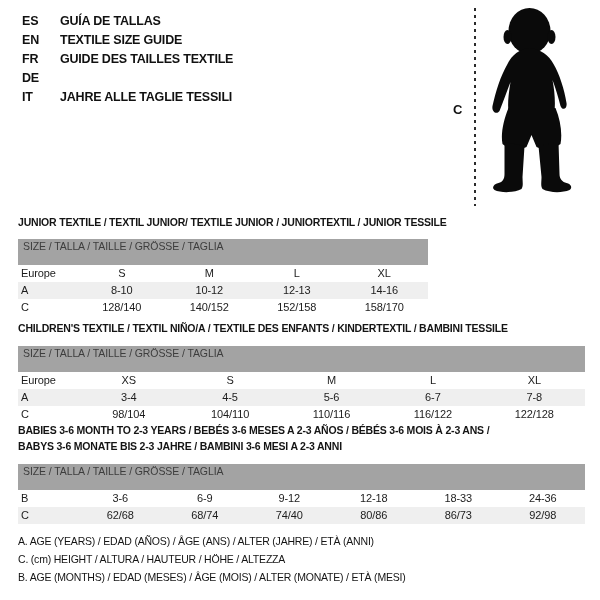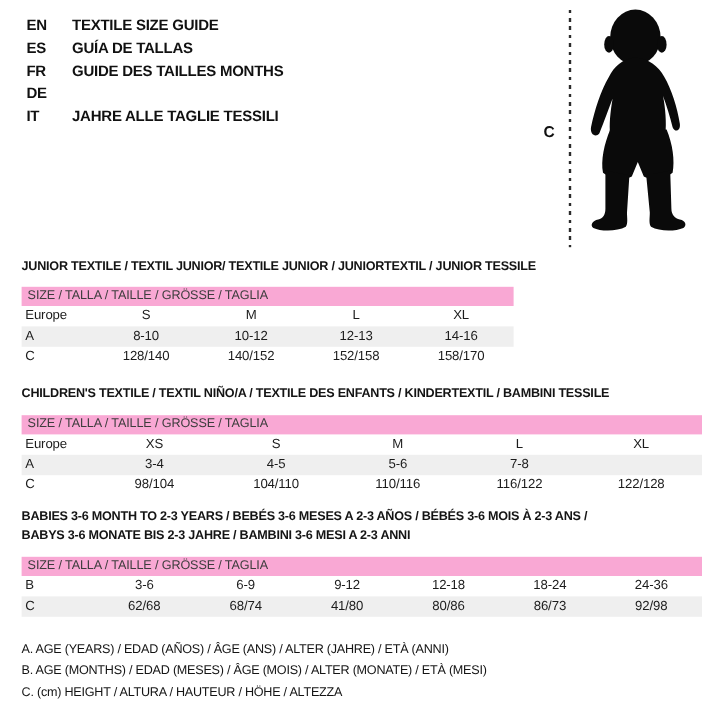--- a/index.html
+++ b/index.html
@@ -17,47 +17,47 @@
   .figure{position:absolute;top:0;left:440px;width:160px;height:212px;}
   .dotted-line{
     position:absolute;left:34px;top:8px;width:2px;height:198px;
     background-image:repeating-linear-gradient(to bottom,#2b2b2b 0 3px,transparent 3px 7px);
   }
   .height-label{position:absolute;left:13px;top:102px;font-weight:bold;font-size:13px;color:#111;}
   .silhouette{position:absolute;left:42px;top:6px;width:100px;height:200px;}
   
   .tbl-title{position:absolute;left:18px;font-weight:bold;font-size:10.5px;letter-spacing:-0.2px;line-height:16px;color:#141414;white-space:nowrap;}
   .size-table{position:absolute;left:18px;}
-  .band{height:16px;line-height:14px;background:#f9a8d4;color:#3d3d3d;font-size:10.5px;padding-left:5px;letter-spacing:-0.1px;}
+  .band{height:26px;line-height:14px;background:#a3a3a3;color:#3d3d3d;font-size:10.5px;padding-left:5px;letter-spacing:-0.1px;}
   .trow{display:grid;height:17px;line-height:16px;font-size:11px;color:#1c1c1c;letter-spacing:-0.1px;}
   .trow.alt{background:#efefef;}
   .trow span{text-align:center;}
   .trow span.rlabel{text-align:left;padding-left:3px;}
   .t1{width:410px;} .t1 .trow{grid-template-columns:60px repeat(4,1fr);}
   .t2{width:567px;} .t2 .trow{grid-template-columns:60px repeat(5,1fr);}
   .t3{width:567px;} .t3 .trow{grid-template-columns:60px repeat(6,1fr);}
   
   .legend{position:absolute;left:18px;top:532px;}
   .legend-line{height:18px;line-height:18px;font-weight:normal;font-size:10.5px;letter-spacing:-0.2px;color:#141414;white-space:nowrap;}
 </style>
 </head>
 <body>
 
 <div class="lang-list">
   <div class="lang-row">
+    <span class="lang-code">ES</span>
+    <span class="lang-label">GUÍA DE TALLAS</span>
+  </div>
+  <div class="lang-row">
     <span class="lang-code">EN</span>
     <span class="lang-label">TEXTILE SIZE GUIDE</span>
   </div>
   <div class="lang-row">
-    <span class="lang-code">ES</span>
-    <span class="lang-label">GUÍA DE TALLAS</span>
-  </div>
-  <div class="lang-row">
     <span class="lang-code">FR</span>
-    <span class="lang-label">GUIDE DES TAILLES MONTHS</span>
+    <span class="lang-label">GUIDE DES TAILLES TEXTILE</span>
   </div>
   <div class="lang-row">
     <span class="lang-code">DE</span>
   </div>
   <div class="lang-row">
     <span class="lang-code">IT</span>
     <span class="lang-label">JAHRE ALLE TAGLIE TESSILI</span>
   </div>
 </div>
 
@@ -117,20 +117,21 @@
     <span>S</span>
     <span>M</span>
     <span>L</span>
     <span>XL</span>
   </div>
   <div class="trow alt">
     <span class="rlabel">A</span>
     <span>3-4</span>
     <span>4-5</span>
     <span>5-6</span>
+    <span>6-7</span>
     <span>7-8</span>
   </div>
   <div class="trow">
     <span class="rlabel">C</span>
     <span>98/104</span>
     <span>104/110</span>
     <span>110/116</span>
     <span>116/122</span>
     <span>122/128</span>
   </div>
@@ -141,31 +142,31 @@
   <div>BABYS 3-6 MONATE BIS 2-3 JAHRE / BAMBINI 3-6 MESI A 2-3 ANNI</div>
 </div>
 <div class="size-table t3" style="top:464px;">
   <div class="band">SIZE / TALLA / TAILLE / GRÖSSE / TAGLIA</div>
   <div class="trow">
     <span class="rlabel">B</span>
     <span>3-6</span>
     <span>6-9</span>
     <span>9-12</span>
     <span>12-18</span>
-    <span>18-24</span>
+    <span>18-33</span>
     <span>24-36</span>
   </div>
   <div class="trow alt">
     <span class="rlabel">C</span>
     <span>62/68</span>
     <span>68/74</span>
-    <span>41/80</span>
+    <span>74/40</span>
     <span>80/86</span>
     <span>86/73</span>
     <span>92/98</span>
   </div>
 </div>
 
 <div class="legend">
   <div class="legend-line">A. AGE (YEARS) / EDAD (AÑOS) / ÂGE (ANS) / ALTER (JAHRE) / ETÀ (ANNI)</div>
+  <div class="legend-line">C. (cm) HEIGHT / ALTURA / HAUTEUR / HÖHE / ALTEZZA</div>
   <div class="legend-line">B. AGE (MONTHS) / EDAD (MESES) / ÂGE (MOIS) / ALTER (MONATE) / ETÀ (MESI)</div>
-  <div class="legend-line">C. (cm) HEIGHT / ALTURA / HAUTEUR / HÖHE / ALTEZZA</div>
 </div>
 
 </body></html>

